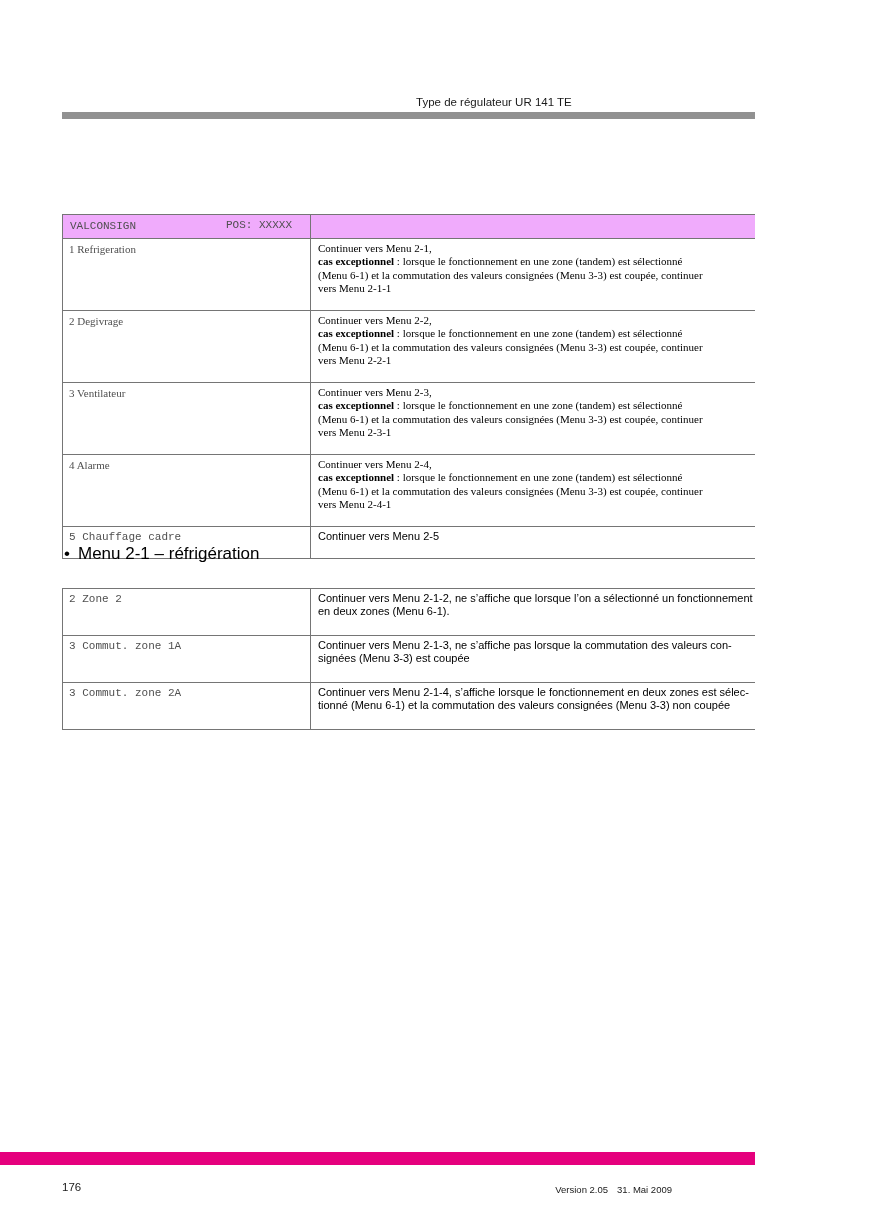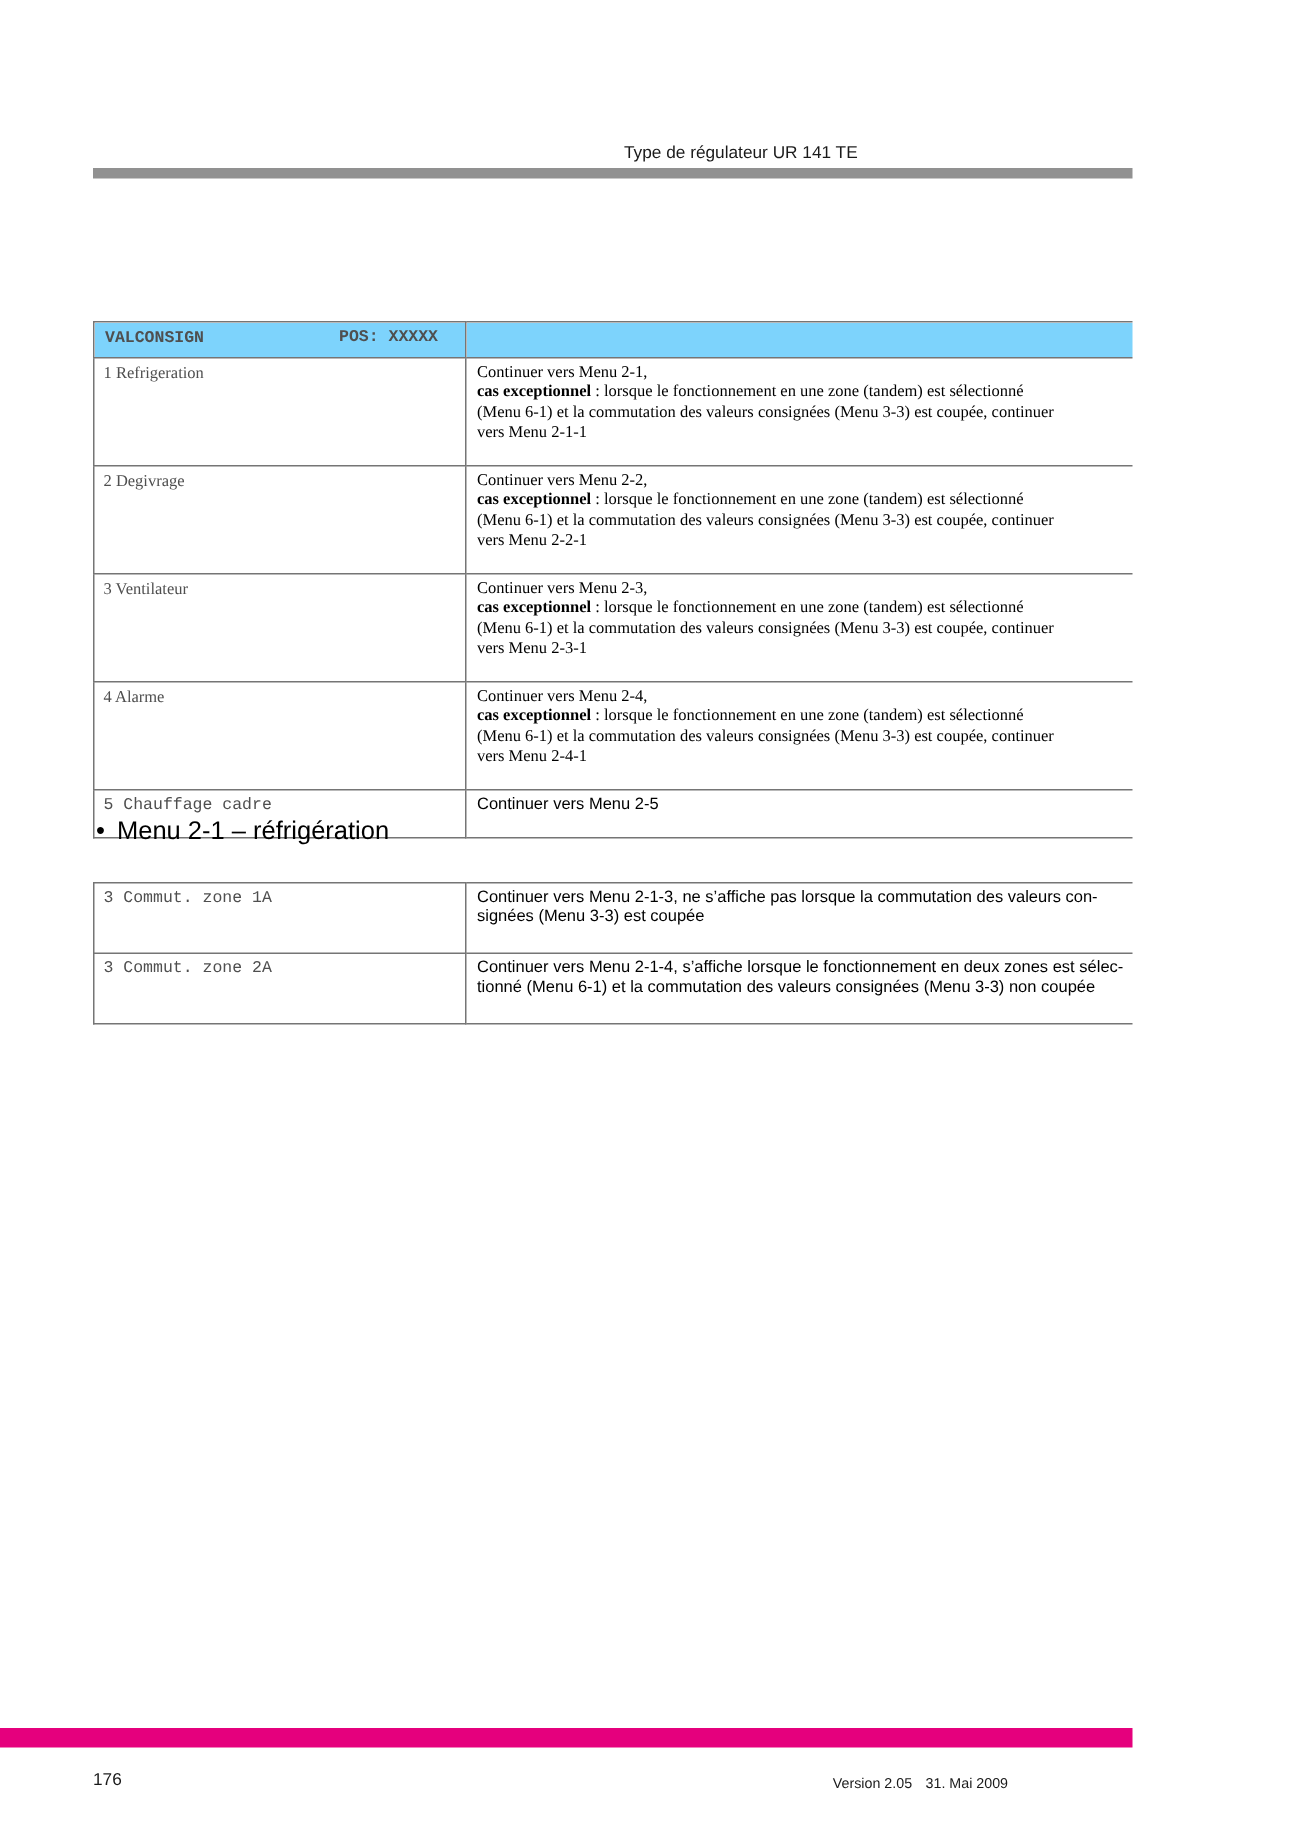--- a/index.html
+++ b/index.html
@@ -51,24 +51,24 @@
     width: 727px;
   }
   .t1 { top: 214px; }
   .t2 { top: 588px; }
   .doc-table td, .doc-table th {
     border: 1px solid #757575;
     vertical-align: top;
     overflow: hidden;
   }
   .doc-table th {
-    background: #7dd3fc;
+    background: #f0abfc;
     height: 21px;
     text-align: left;
-    font-weight: bold;
+    font-weight: normal;
     position: relative;
   }
   .col-left  { width: 248px; }
   .col-right { width: 479px; }
   .mono {
     font-family: "Liberation Mono", "DejaVu Sans Mono", monospace;
     font-size: 11px;
     color: #4f4f4f;
   }
   .cell-left {
@@ -194,20 +194,25 @@
     <span class="bullet-glyph">•</span><span>Menu 2-1 – réfrigération</span>
   </div>
 
   <table class="doc-table t2">
     <colgroup>
         <col class="col-left">
         <col class="col-right">
       </colgroup>
     <tbody>
     <tr class="two">
+      <td class="mono cell-left">2 Zone 2</td>
+      <td class="cell-right desc-cont">Continuer vers Menu 2-1-2, ne s’affiche que lorsque l’on a sélectionné un fonctionnement
+en deux  zones (Menu 6-1).</td>
+    </tr>
+    <tr class="two">
       <td class="mono cell-left">3 Commut. zone 1A</td>
       <td class="cell-right desc-cont">Continuer vers Menu 2-1-3, ne s’affiche pas lorsque la commutation des valeurs con-
 signées (Menu 3-3) est coupée</td>
     </tr>
     <tr class="two">
       <td class="mono cell-left">3 Commut. zone 2A</td>
       <td class="cell-right desc-cont">Continuer vers Menu 2-1-4, s’affiche lorsque le fonctionnement en deux zones est sélec-
 tionné (Menu 6-1) et la commutation des valeurs consignées (Menu 3-3) non coupée</td>
     </tr>
   </tbody>

